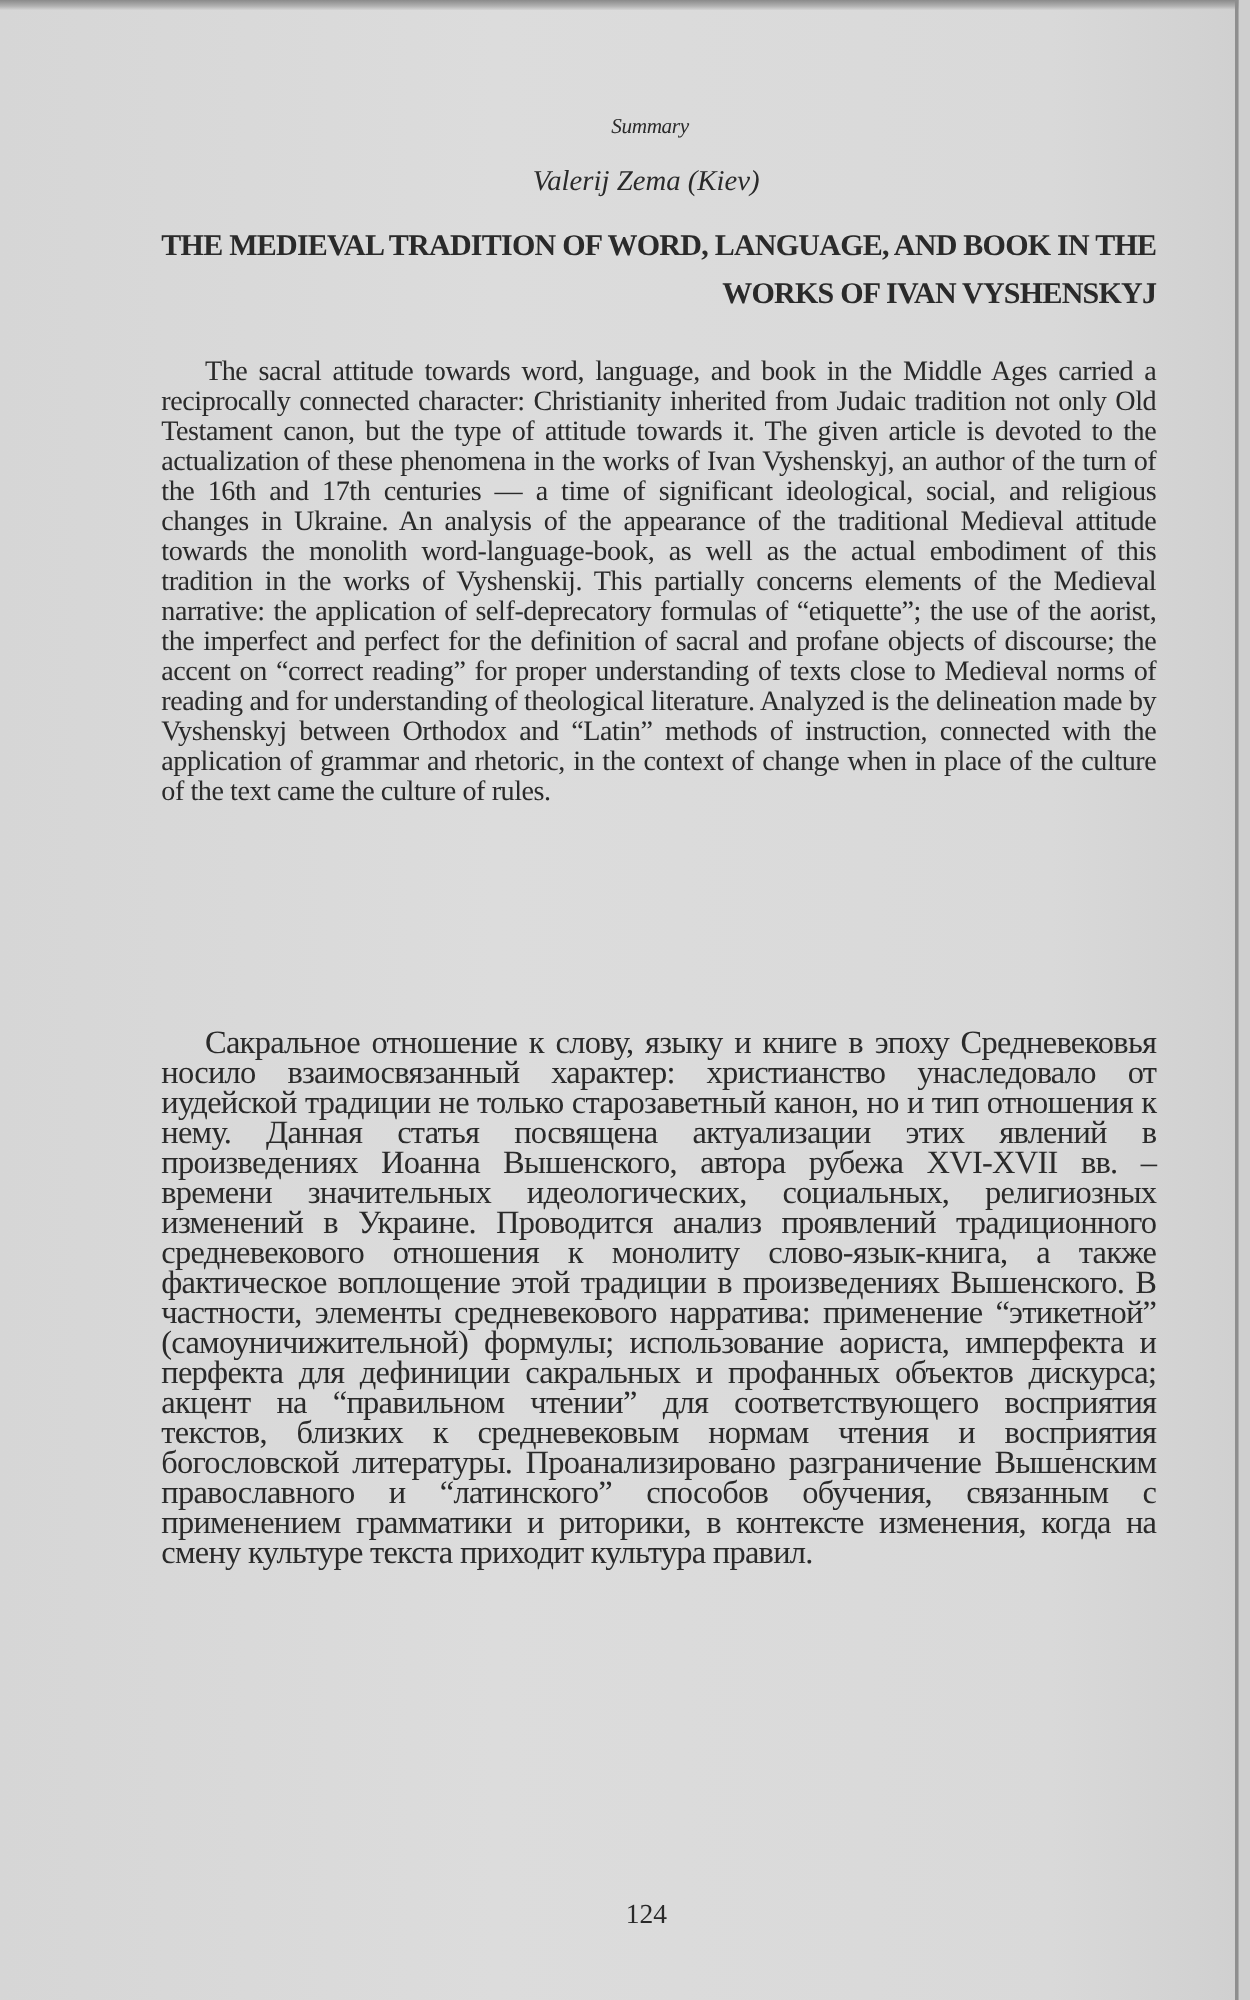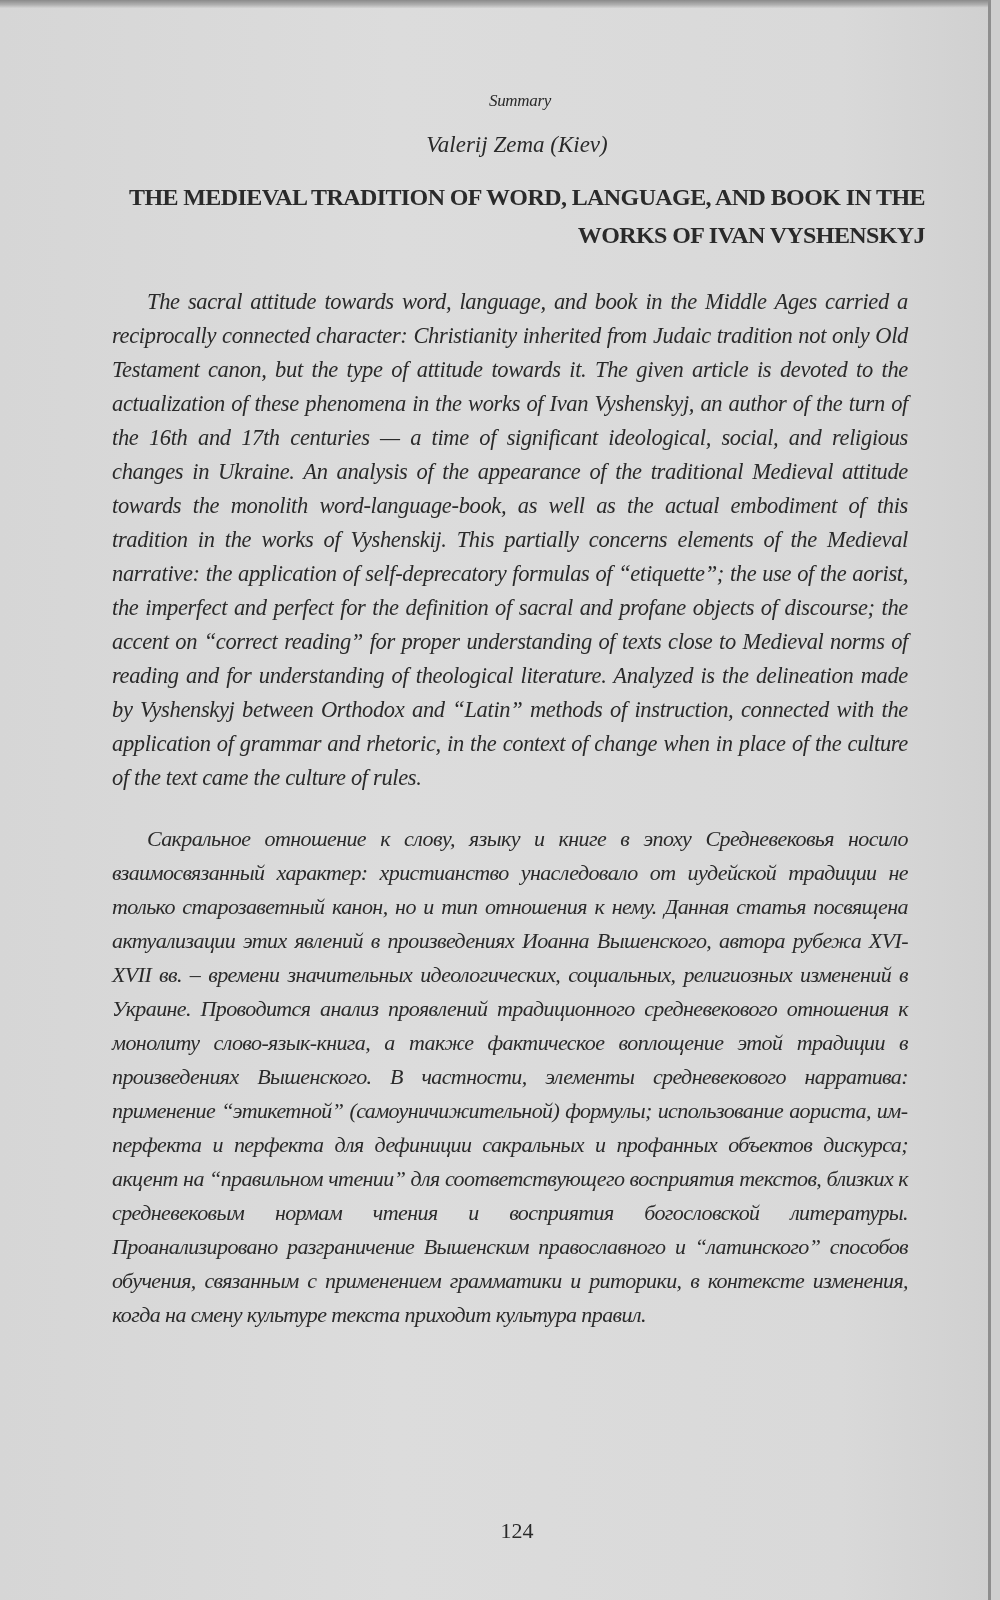--- a/index.html
+++ b/index.html
@@ -62,32 +62,31 @@
       left: 110px; width: 815px;
       text-align: right;
       font-weight: bold;
       font-size: 24px;
       line-height: 38px;
       letter-spacing: -0.6px;
       margin: 0;
     }
     .abstract {
       position: absolute;
-      left: 112px;
+      left: 129px;
       width: 796px;
       font-size: 22.5px;
-      line-height: 34px;
+      line-height: 24px;
       text-align: justify;
       text-indent: 35px;
       margin: 0;
       letter-spacing: -0.35px;
-      font-style: italic;
     }
     .abstract-en { top: 285px; }
-    .abstract-ru { top: 822px; letter-spacing: -0.6px; font-size: 22px; }
+    .abstract-ru { top: 822px; letter-spacing: -0.6px; font-size: 26px; }
     .page-number {
       position: absolute;
       top: 1518px;
       left: 0; width: 1034px;
       text-align: center;
       font-size: 22px;
     }
   </style>
 </head>
 <body>

